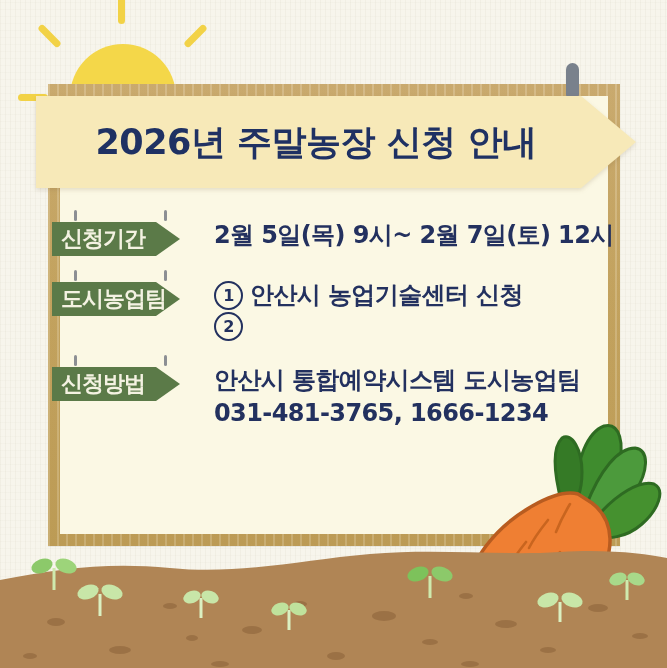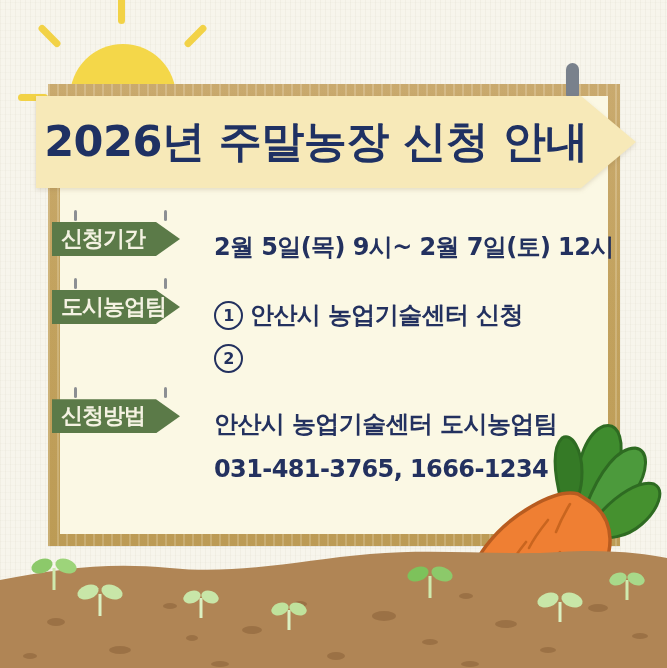--- a/index.html
+++ b/index.html
@@ -63,21 +63,21 @@
     position:absolute;left:36px;top:96px;width:600px;height:92px;
     filter:drop-shadow(0 2px 2px rgba(120,100,60,0.18));
   }
   .banner-shape{
     position:absolute;inset:0;background:#F7E9B8;
     clip-path:polygon(0 0, 545px 0, 600px 46px, 545px 92px, 0 92px);
   }
   .banner-title{
     position:absolute;left:0;top:0;width:560px;height:92px;
     display:flex;align-items:center;justify-content:center;
-    color:#1F3163;font-size:43px;font-weight:bold;letter-spacing:-0.5px;
+    color:#1F3163;font-size:35px;font-weight:bold;letter-spacing:-0.5px;
     white-space:nowrap;
   }
 
   
   .rows{position:absolute;left:52px;top:218px;width:560px;}
   .row{position:relative;display:flex;align-items:flex-start;margin-bottom:22px;}
 
   .tag-col{position:relative;width:148px;flex:0 0 148px;padding-top:4px;}
   .tag-pins{position:absolute;left:16px;top:-8px;width:116px;height:10px;}
   .pin{position:absolute;top:0;width:3px;height:11px;background:#8C8F93;border-radius:2px;}
@@ -90,21 +90,21 @@
     clip-path:polygon(0 0, 104px 0, 128px 17px, 104px 34px, 0 34px);
     display:flex;align-items:center;padding-left:9px;box-sizing:border-box;
   }
   .tag-label{
     color:#F4F2E2;font-size:22px;font-weight:bold;letter-spacing:-1px;white-space:nowrap;
   }
 
   .value-col{flex:1;padding-left:14px;padding-top:1px;}
   .value-line{
     color:#23315F;font-size:24px;font-weight:bold;letter-spacing:-0.6px;
-    line-height:1.38;white-space:nowrap;display:flex;align-items:center;margin-top:12px;
+    line-height:1.38;white-space:nowrap;display:flex;align-items:center;
   }
   .circ-num{
     display:inline-flex;align-items:center;justify-content:center;
     width:25px;height:25px;border:2.4px solid #23315F;border-radius:50%;
     font-size:16px;font-weight:bold;margin-right:7px;flex:0 0 25px;
     line-height:1;
   }
 
   
   .soil{position:absolute;left:0;bottom:0;width:667px;height:130px;}
@@ -188,21 +188,21 @@
         <div class="tag-pins">
           <div class="pin p1"></div>
           <div class="pin p2"></div>
         </div>
         <div class="tag">
           <span class="tag-label">신청방법</span>
         </div>
       </div>
       <div class="value-col">
         <div class="value-line">
-          <span>안산시 농업기술센터 도시농업팀</span>
+          <span>안산시 통합예약시스템 도시농업팀</span>
         </div>
         <div class="value-line">
           <span>031-481-3765, 1666-1234</span>
         </div>
       </div>
     </div>
 
   </div>
 
   <div class="carrot">

